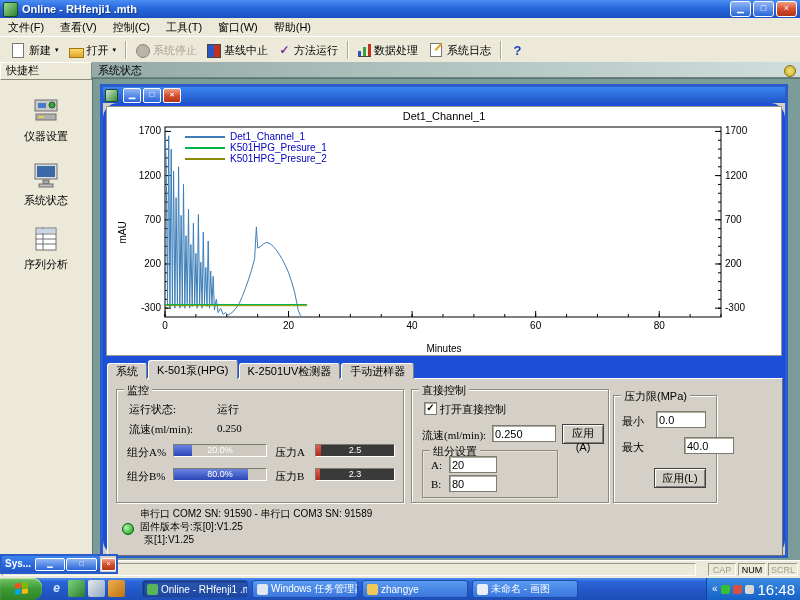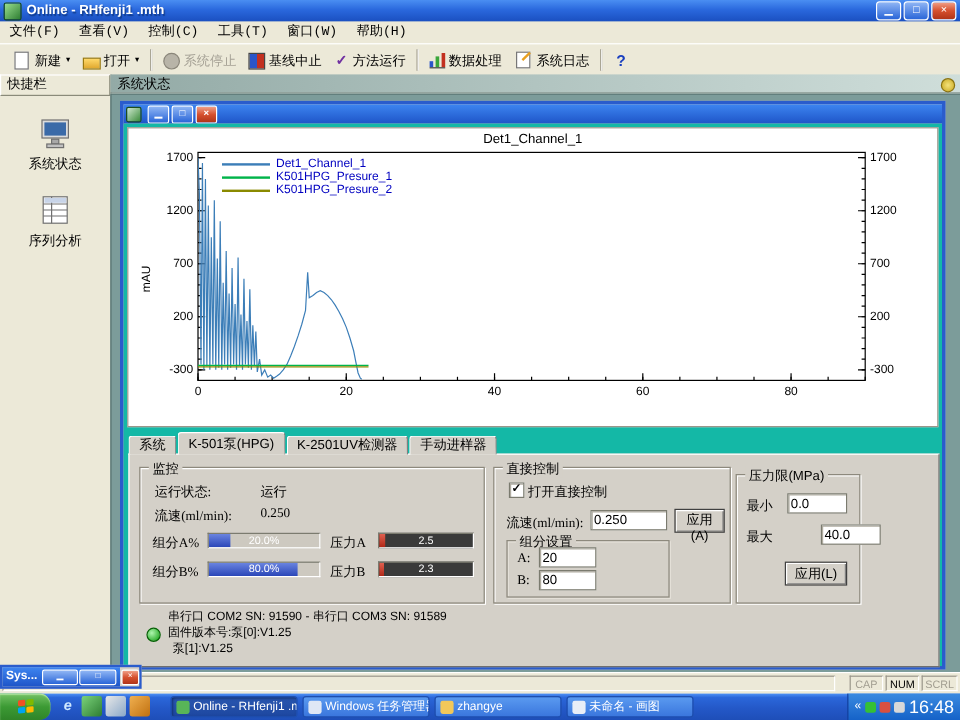--- a/index.html
+++ b/index.html
@@ -14,21 +14,21 @@
   .app-icon{width:13px;height:13px;margin-right:4px;border-radius:2px;
     background:linear-gradient(135deg,#9adf8f,#2e7d32);border:1px solid #184a1a;}
   .title-text{flex:1;color:#fff;font-weight:bold;text-shadow:1px 1px 1px #103a8a;}
   .win-btn{width:19px;height:14px;margin-left:2px;border:1px solid #fff;border-radius:3px;
     background:linear-gradient(#8fb5f4,#2a66d8);color:#fff;font-size:9px;line-height:12px;text-align:center;}
   .win-btn.close{background:linear-gradient(#f0a088,#d6502e 50%,#b03418);}
 
   
   .menubar{position:absolute;left:0;top:18px;width:800px;height:18px;background:#ECE9D8;
     display:flex;align-items:center;border-bottom:1px solid #fff;}
-  .menu-item{padding:0 8px;line-height:18px;font-family:Liberation Mono, monospace;}
+  .menu-item{padding:0 8px;line-height:18px;}
   .toolbar{position:absolute;left:0;top:36px;width:800px;height:26px;background:#ECE9D8;
     border-top:1px solid #fff;border-bottom:1px solid #b8b4a6;display:flex;align-items:center;padding:0 5px;}
   .tb-btn{display:flex;align-items:center;gap:3px;padding:2px 4px;border:1px solid transparent;}
   .tb-btn.disabled{color:#a6a296;}
   .tb-caret{font-size:7px;margin-left:1px;}
   .tb-sep{width:1px;height:18px;background:#aaa694;border-right:1px solid #fff;margin:0 4px;}
   .ic{width:15px;height:15px;position:relative;display:inline-block;}
   .ic-new{width:10px;height:13px;background:#fff;border:1px solid #777;margin:0 2px;}
   .ic-open{width:13px;height:8px;background:linear-gradient(#ffd96a,#e0a82e);border:1px solid #9a7a10;margin-top:5px;}
   .ic-stop{width:12px;height:12px;border-radius:50%;background:#b8b4a8;border:1px solid #8a867a;margin-top:1px;}
@@ -64,21 +64,21 @@
   .child{position:absolute;left:8px;top:6px;width:688px;height:474px;background:#D4D0C8;
     border:3px solid #2a5ccc;box-sizing:border-box;}
   .child-title{height:16px;background:linear-gradient(180deg,#3d85f0,#1e55c8);display:flex;
     align-items:center;color:#fff;font-weight:bold;padding:0 2px;}
   .child-icon{width:11px;height:11px;margin-right:3px;border-radius:2px;
     background:linear-gradient(135deg,#cfe8cf,#3a8a3a);border:1px solid #1d4d1d;}
   .child-title .title-text{font-size:11px;}
   .cw-btn{width:16px;height:13px;margin-left:2px;border:1px solid #fff;border-radius:2px;
     background:linear-gradient(#8fb5f4,#2a66d8);color:#fff;font-size:8px;line-height:11px;text-align:center;}
   .cw-btn.close{background:linear-gradient(#f0a088,#d6502e 50%,#b03418);}
-  .child-content{position:relative;width:100%;height:calc(100% - 16px);background:#14b8a6;}
+  .child-content{position:relative;width:100%;height:calc(100% - 16px);background:#1d4ed8;border-radius:15px;}
 
   
   .chart-panel{position:absolute;left:3px;top:3px;width:676px;height:250px;background:#fff;
     border:1px solid #9a968a;box-sizing:border-box;}
   .chart-title{position:absolute;left:0;top:3px;width:100%;text-align:center;font-size:11px;}
   #chart-svg{position:absolute;left:0;top:0;width:674px;height:248px;font-family:"Liberation Sans",sans-serif;}
   .ylab{position:absolute;left:4px;top:120px;font-size:10px;transform:rotate(-90deg);}
   .xlab{position:absolute;left:0;bottom:1px;width:100%;text-align:center;font-size:10px;}
   .legend{position:absolute;left:78px;top:24px;font-size:10px;color:#0000c0;}
   .legend-row{display:flex;align-items:center;gap:5px;height:11px;}
@@ -213,20 +213,30 @@
       <span>系统日志</span>
     </span>
     <span class="tb-sep"></span>
     <span class="tb-btn">
       <span class="ic ic-help">?</span>
     </span>
   </div>
 
   <div class="sidebar">
     <div class="sidebar-header">快捷栏</div>
+    <div class="side-item">
+      <svg class="side-icon" viewBox="0 0 30 30">
+        <rect x="4" y="4" width="22" height="11" fill="#c8c8c8" stroke="#707070"></rect>
+        <rect x="7" y="7" width="8" height="5" fill="#4a7ac8"></rect>
+        <circle cx="21" cy="9" r="3" fill="#3aa63a" stroke="#1d5a1d"></circle>
+        <rect x="5" y="18" width="20" height="6" fill="#b0b0b0" stroke="#707070"></rect>
+        <rect x="8" y="20" width="5" height="2" fill="#e8d040"></rect>
+      </svg>
+      <div>仪器设置</div>
+    </div>
     <div class="side-item">
       <svg class="side-icon" viewBox="0 0 30 30">
         <rect x="4" y="4" width="22" height="15" fill="#dcdcdc" stroke="#707070"></rect>
         <rect x="6" y="6" width="18" height="11" fill="#3a6aa8"></rect>
         <rect x="12" y="20" width="6" height="4" fill="#a8a8a8" stroke="#707070"></rect>
         <rect x="8" y="24" width="14" height="3" fill="#c0c0c0" stroke="#707070"></rect>
       </svg>
       <div>系统状态</div>
     </div>
     <div class="side-item">
@@ -355,20 +365,21 @@
               <line x1="614" y1="24.41860465116279" x2="608" y2="24.41860465116279" stroke="#000"></line>
               <text x="54" y="27.41860465116279" font-size="10" text-anchor="end" fill="#000">1700</text>
               <text x="618" y="27.41860465116279" font-size="10" text-anchor="start" fill="#000">1700</text>
               <g clip-path="url(#plotclip)">
                 <polyline points="58.0,24.4 59.2,55.3 60.5,196.7 61.7,28.8 62.9,201.2 64.2,42.1 65.4,198.5 66.6,64.2 67.9,201.2 69.1,90.7 70.4,196.7 71.6,59.8 72.8,201.2 74.1,108.4 75.3,199.4 76.5,77.4 77.8,201.2 79.0,128.7 80.2,196.7 81.5,102.2 82.7,201.2 83.9,137.5 85.2,199.4 86.4,116.3 87.7,196.7 88.9,146.4 90.1,201.2 91.4,107.5 92.6,197.6 93.8,155.2 95.1,201.2 96.3,125.2 97.5,196.7 98.8,160.5 100.0,199.4 101.2,134.0 102.5,201.2 103.7,164.0 105.0,197.6 106.2,169.3 107.4,202.9 109.3,192.3 111.1,205.6 113.6,201.2 116.1,207.3 118.5,205.6 121.0,208.2 123.5,206.5 126.0,204.7 129.0,201.2 132.1,196.7 135.2,189.7 138.3,181.7 141.4,172.9 144.5,163.2 147.6,151.7 149.4,119.9 150.7,141.1 153.8,139.3 156.8,136.7 159.9,135.3 163.0,136.7 166.1,139.3 169.2,142.8 172.3,147.3 175.4,152.6 178.5,158.7 181.6,165.8 184.6,174.7 187.7,185.3 189.6,195.0 191.4,203.8 193.3,208.2 194.5,209.1" fill="none" stroke="#3c7eb8" stroke-width="1"></polyline>
                 <polyline points="58.0,197.5 200.1,197.5" fill="none" stroke="#00b44a" stroke-width="1"></polyline>
                 <polyline points="58.0,198.7 200.1,198.7" fill="none" stroke="#8a8a00" stroke-width="1"></polyline>
               </g>
             </svg>
           <span class="ylab">mAU</span>
+          <span class="xlab">Minutes</span>
           <div class="legend">
             <div class="legend-row">
               <span class="swatch" style="background: rgb(60, 126, 184);"></span>
               <span>Det1_Channel_1</span>
             </div>
             <div class="legend-row">
               <span class="swatch" style="background: rgb(0, 180, 74);"></span>
               <span>K501HPG_Presure_1</span>
             </div>
             <div class="legend-row">

